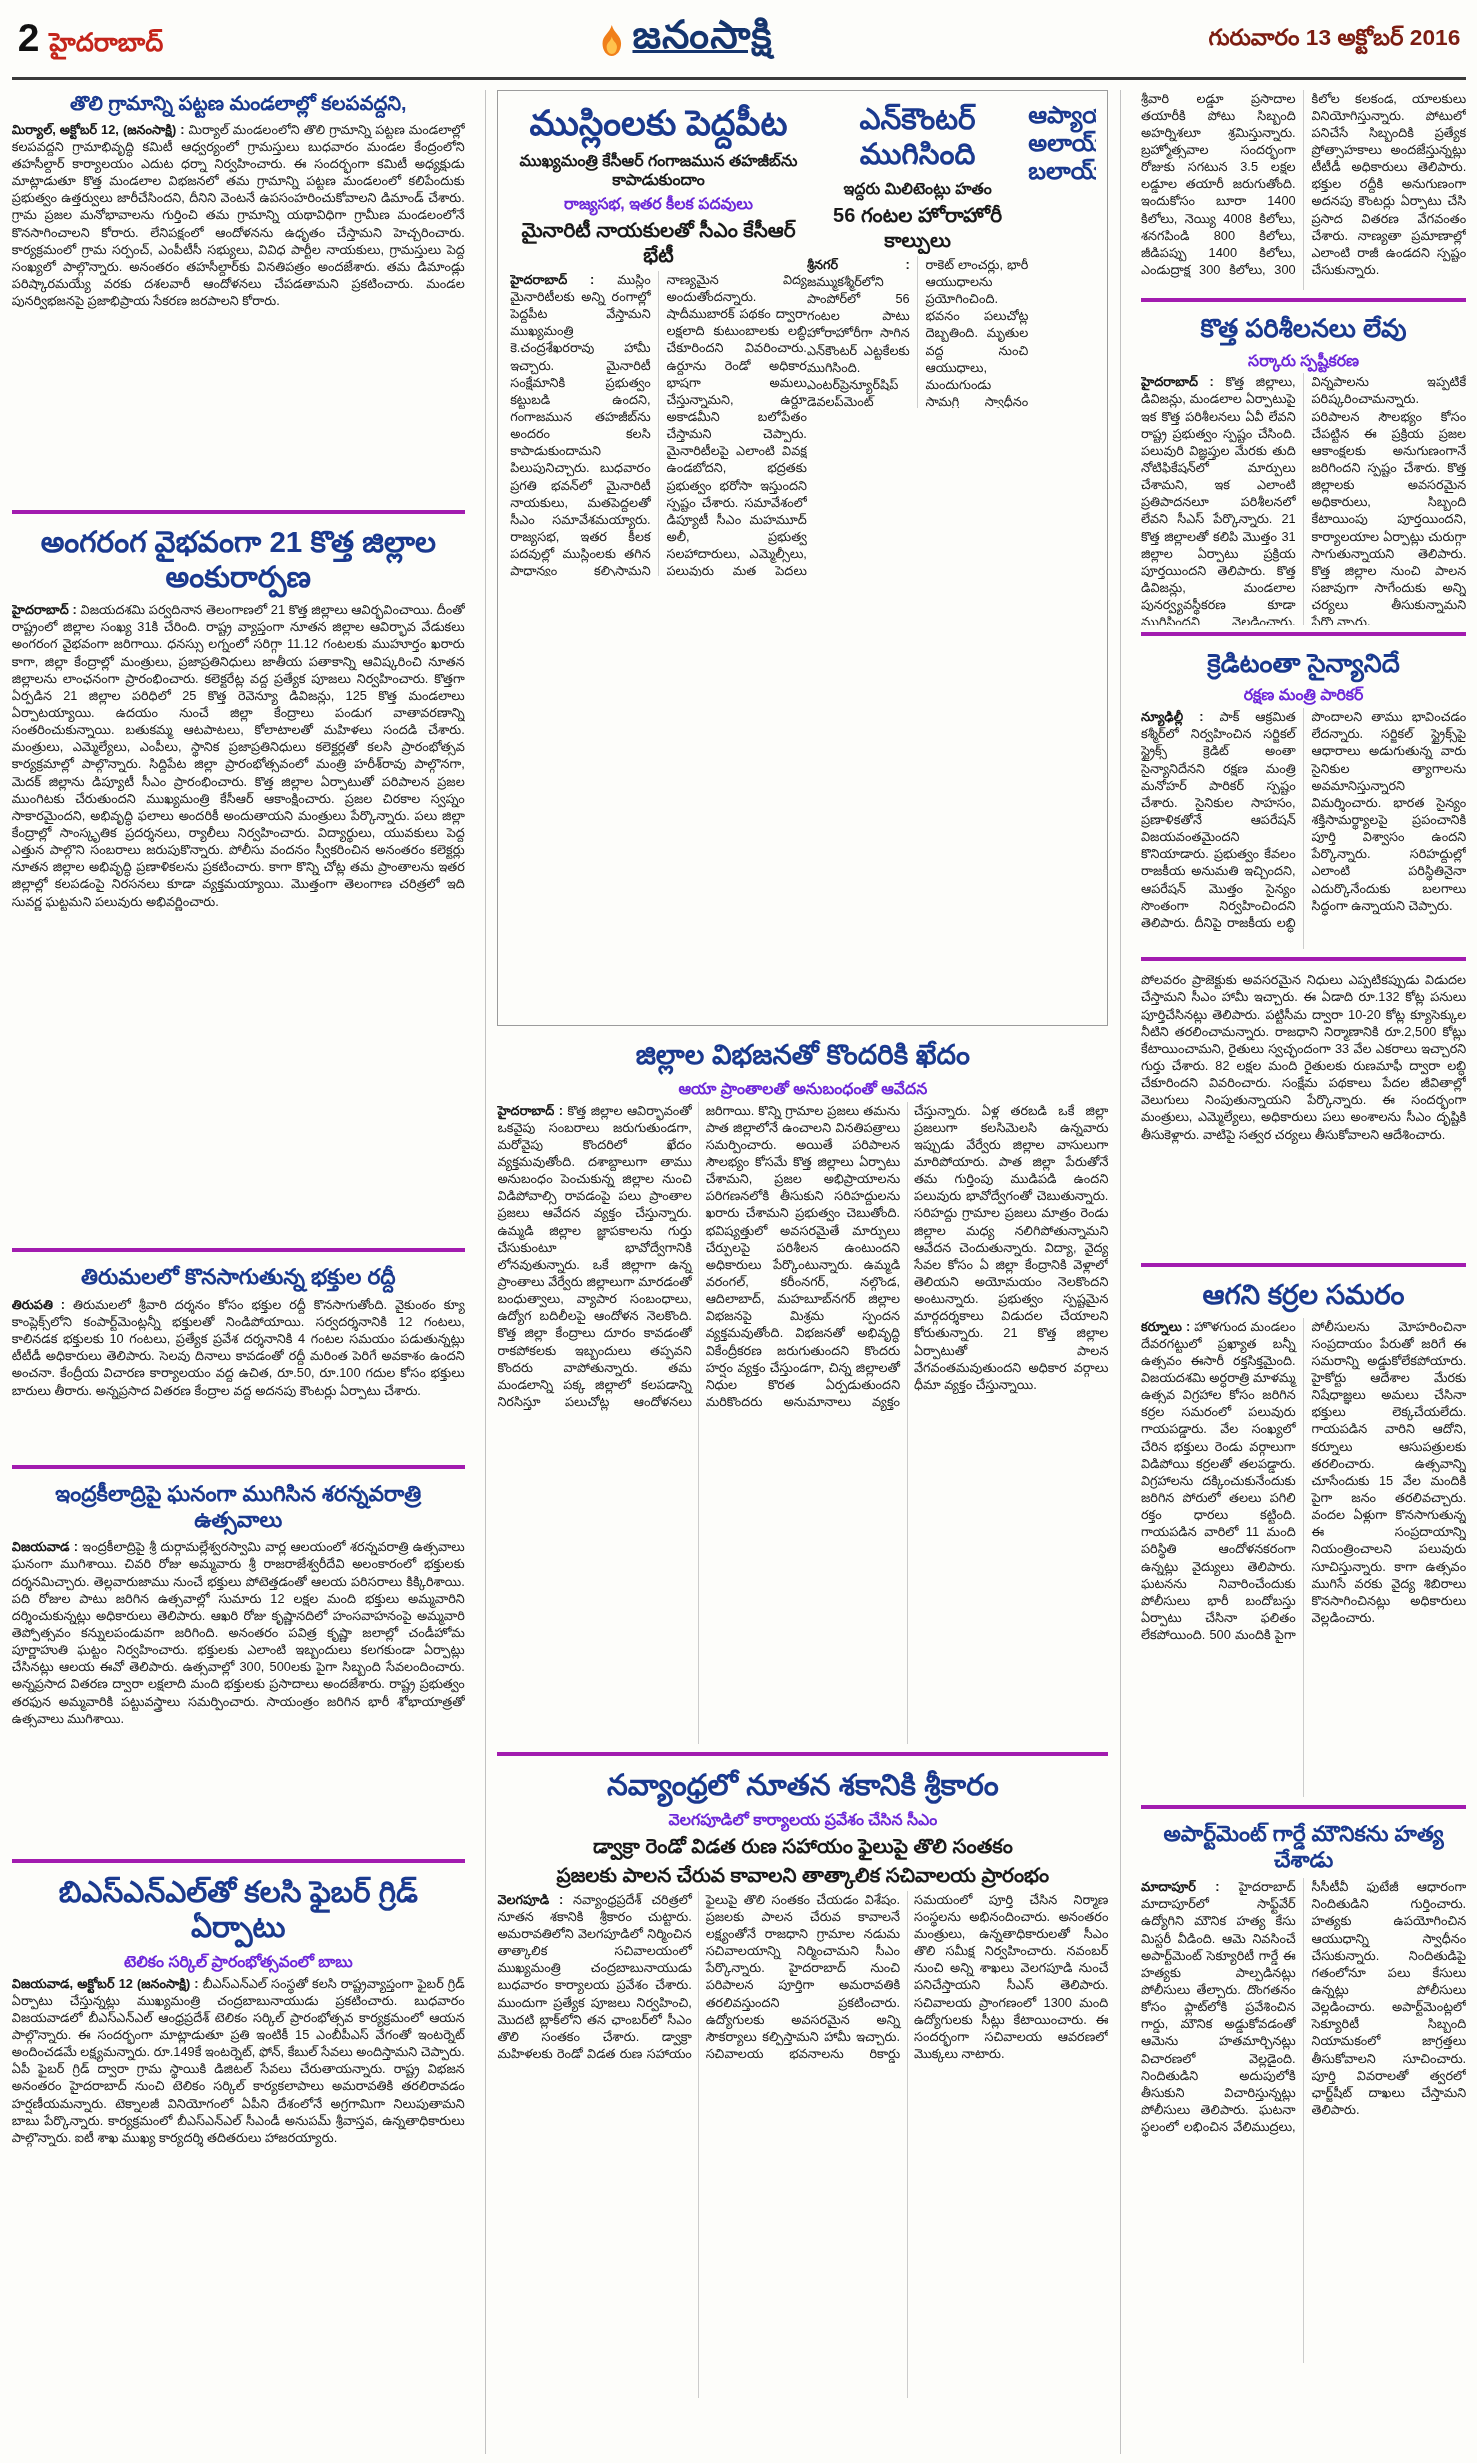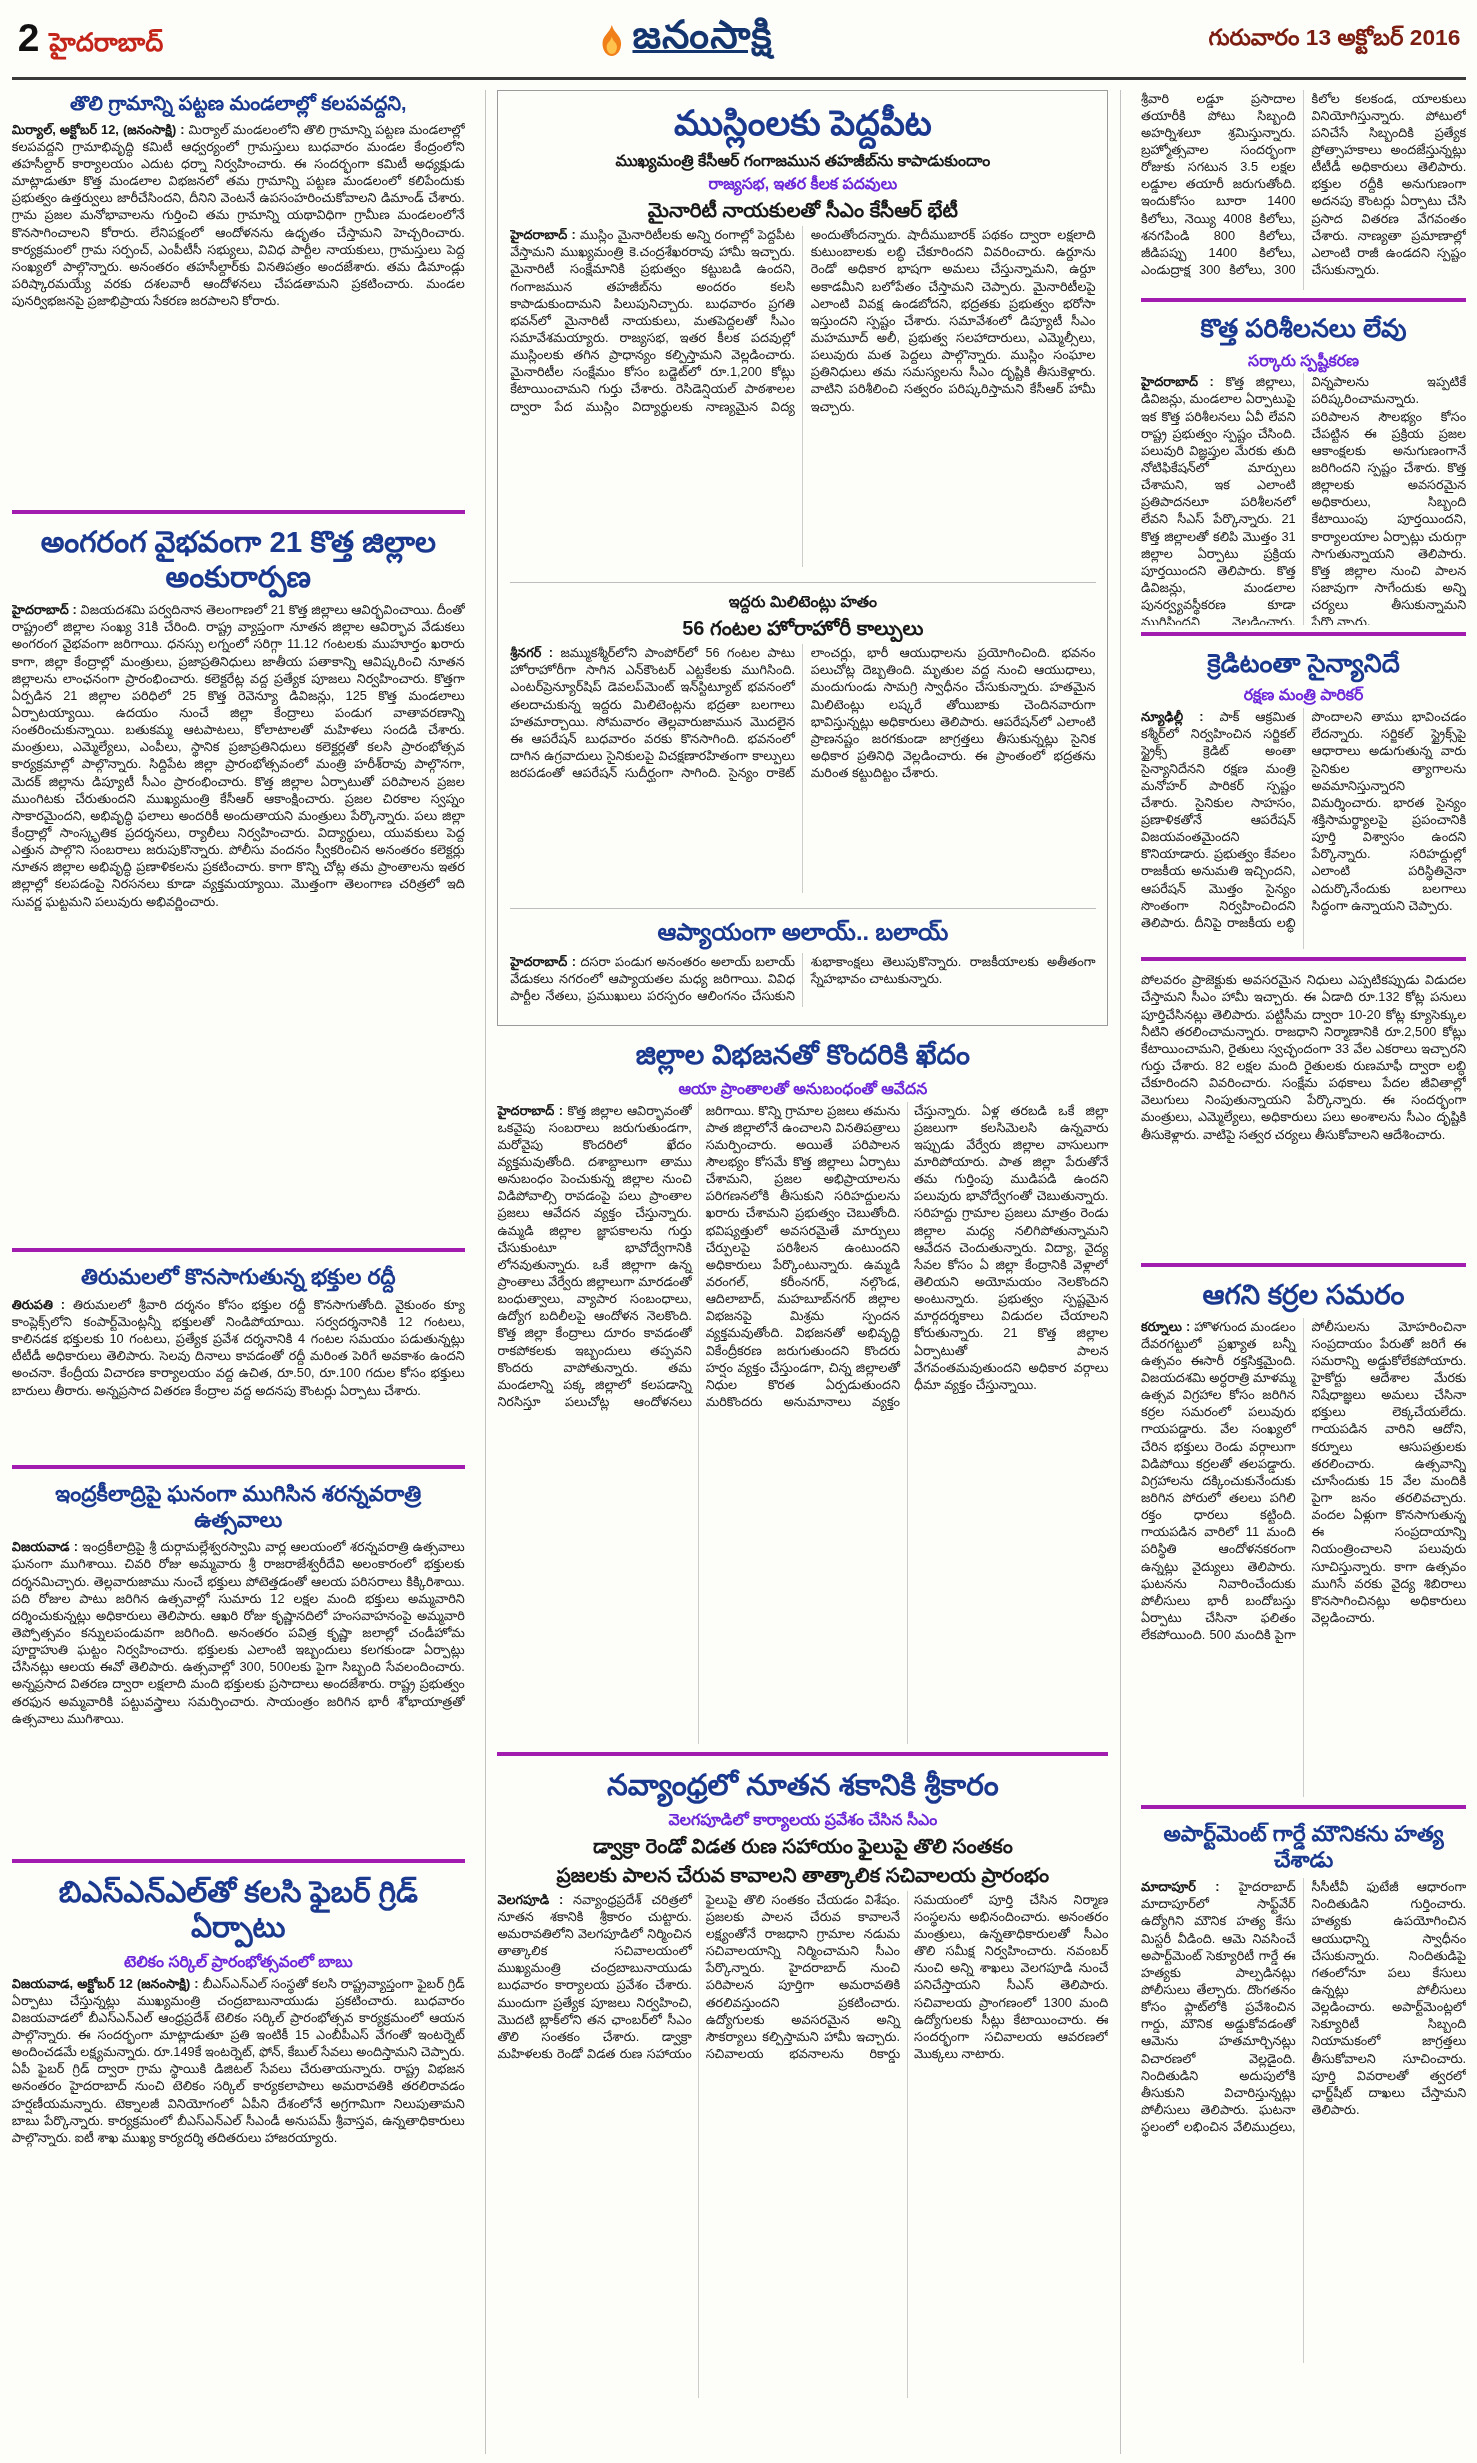--- a/index.html
+++ b/index.html
@@ -39,21 +39,21 @@
   .sz36 { font-size:35px; }
   .sub { text-align:center; font-weight:700; font-size:15.8px; margin:1px 0 3px 0; color:#1a1a1a; line-height:1.25; }
   .sub.red { color:#6d28d9; }
   .sub.sm { font-size:20px; }
   .body { font-size:12.8px; line-height:1.34; text-align:justify; color:#161616;
           flex:1 1 auto; overflow:hidden; }
   .dateline { font-weight:700; }
   .two-col   { column-count:2; column-gap:15.8px; column-rule:1px solid #cccccc; }
   .three-col { column-count:3; column-gap:13.8px; column-rule:1px solid #cccccc; }
   .boxed { border:1px solid #9b9b9b; padding:9.9px 11.8px; margin-bottom:11.8px; box-sizing:border-box;
-           display:flex; flex-direction:column; overflow:hidden; }
+           display:flex; flex-direction:row; overflow:hidden; }
   .divider { border-top:1px solid #bdbdbd; margin:7.9px 0; }
 </style>
 </head>
 <body>
 
 <div class="page">
 
   <header class="header">
     <div class="h-left">
       <span class="pgnum">2</span>
@@ -124,20 +124,21 @@
           <div class="sub red">రాజ్యసభ, ఇతర కీలక పదవులు</div>
           <div class="sub sm">మైనారిటీ నాయకులతో సీఎం కేసీఆర్ భేటీ</div>
           <div class="body two-col">
             <span class="dateline">హైదరాబాద్ : </span><span>ముస్లిం మైనారిటీలకు అన్ని రంగాల్లో పెద్దపీట వేస్తామని ముఖ్యమంత్రి కె.చంద్రశేఖరరావు హామీ ఇచ్చారు. మైనారిటీ సంక్షేమానికి ప్రభుత్వం కట్టుబడి ఉందని, గంగాజమున తహజీబ్‌ను అందరం కలసి కాపాడుకుందామని పిలుపునిచ్చారు. బుధవారం ప్రగతి భవన్‌లో మైనారిటీ నాయకులు, మతపెద్దలతో సీఎం సమావేశమయ్యారు. రాజ్యసభ, ఇతర కీలక పదవుల్లో ముస్లింలకు తగిన ప్రాధాన్యం కల్పిస్తామని వెల్లడించారు. మైనారిటీల సంక్షేమం కోసం బడ్జెట్‌లో రూ.1,200 కోట్లు కేటాయించామని గుర్తు చేశారు. రెసిడెన్షియల్ పాఠశాలల ద్వారా పేద ముస్లిం విద్యార్థులకు నాణ్యమైన విద్య అందుతోందన్నారు. షాదీముబారక్ పథకం ద్వారా లక్షలాది కుటుంబాలకు లబ్ధి చేకూరిందని వివరించారు. ఉర్దూను రెండో అధికార భాషగా అమలు చేస్తున్నామని, ఉర్దూ అకాడమీని బలోపేతం చేస్తామని చెప్పారు. మైనారిటీలపై ఎలాంటి వివక్ష ఉండబోదని, భద్రతకు ప్రభుత్వం భరోసా ఇస్తుందని స్పష్టం చేశారు. సమావేశంలో డిప్యూటీ సీఎం మహమూద్ అలీ, ప్రభుత్వ సలహాదారులు, ఎమ్మెల్సీలు, పలువురు మత పెద్దలు పాల్గొన్నారు. ముస్లిం సంఘాల ప్రతినిధులు తమ సమస్యలను సీఎం దృష్టికి తీసుకెళ్లారు. వాటిని పరిశీలించి సత్వరం పరిష్కరిస్తామని కేసీఆర్ హామీ ఇచ్చారు.</span>
           </div>
         </article>
 
         <div class="divider"></div>
 
         <article class="art noline" style="height:315px; border-bottom:none; margin-bottom:0;">
+          <h2 class="hl sz30">ఎన్‌కౌంటర్ ముగిసింది</h2>
           <div class="sub">ఇద్దరు మిలిటెంట్లు హతం</div>
           <div class="sub sm">56 గంటల హోరాహోరీ కాల్పులు</div>
           <div class="body two-col">
             <span class="dateline">శ్రీనగర్ : </span><span>జమ్ముకశ్మీర్‌లోని పాంపోర్‌లో 56 గంటల పాటు హోరాహోరీగా సాగిన ఎన్‌కౌంటర్ ఎట్టకేలకు ముగిసింది. ఎంటర్‌ప్రెన్యూర్‌షిప్ డెవలప్‌మెంట్ ఇన్‌స్టిట్యూట్ భవనంలో తలదాచుకున్న ఇద్దరు మిలిటెంట్లను భద్రతా బలగాలు హతమార్చాయి. సోమవారం తెల్లవారుజామున మొదలైన ఈ ఆపరేషన్ బుధవారం వరకు కొనసాగింది. భవనంలో దాగిన ఉగ్రవాదులు సైనికులపై విచక్షణారహితంగా కాల్పులు జరపడంతో ఆపరేషన్ సుదీర్ఘంగా సాగింది. సైన్యం రాకెట్ లాంచర్లు, భారీ ఆయుధాలను ప్రయోగించింది. భవనం పలుచోట్ల దెబ్బతింది. మృతుల వద్ద నుంచి ఆయుధాలు, మందుగుండు సామగ్రి స్వాధీనం చేసుకున్నారు. హతమైన మిలిటెంట్లు లష్కరే తోయిబాకు చెందినవారుగా భావిస్తున్నట్లు అధికారులు తెలిపారు. ఆపరేషన్‌లో ఎలాంటి ప్రాణనష్టం జరగకుండా జాగ్రత్తలు తీసుకున్నట్లు సైనిక అధికార ప్రతినిధి వెల్లడించారు. ఈ ప్రాంతంలో భద్రతను మరింత కట్టుదిట్టం చేశారు.</span>
           </div>
         </article>
 
         <div class="divider"></div>
 
         <article class="art noline" style="height:99px; border-bottom:none; margin-bottom:0;">

